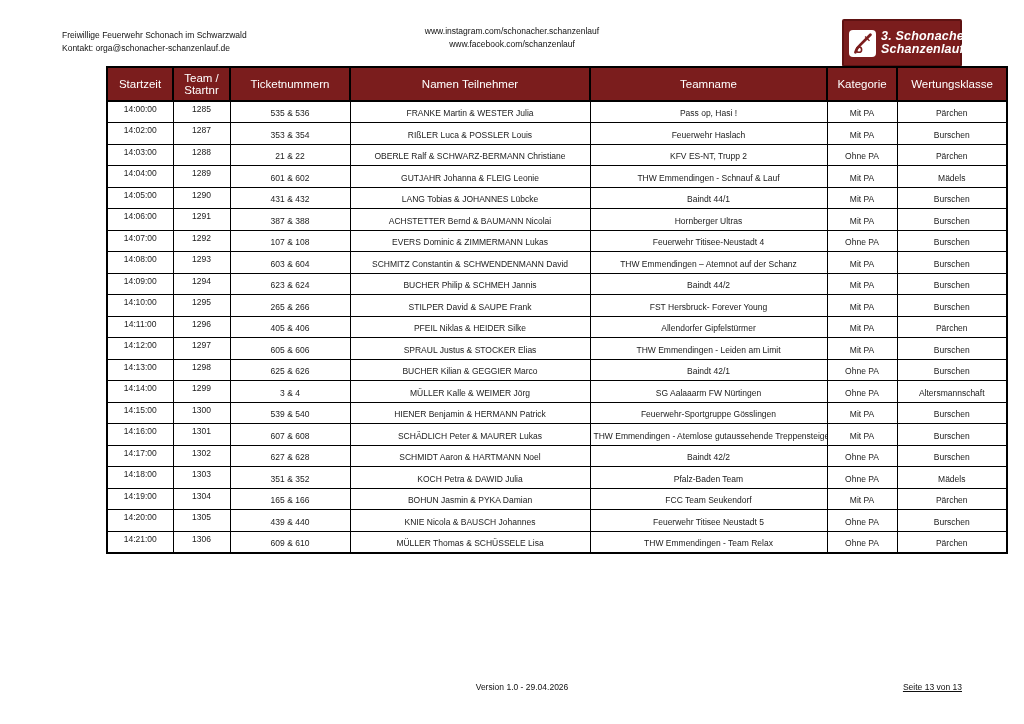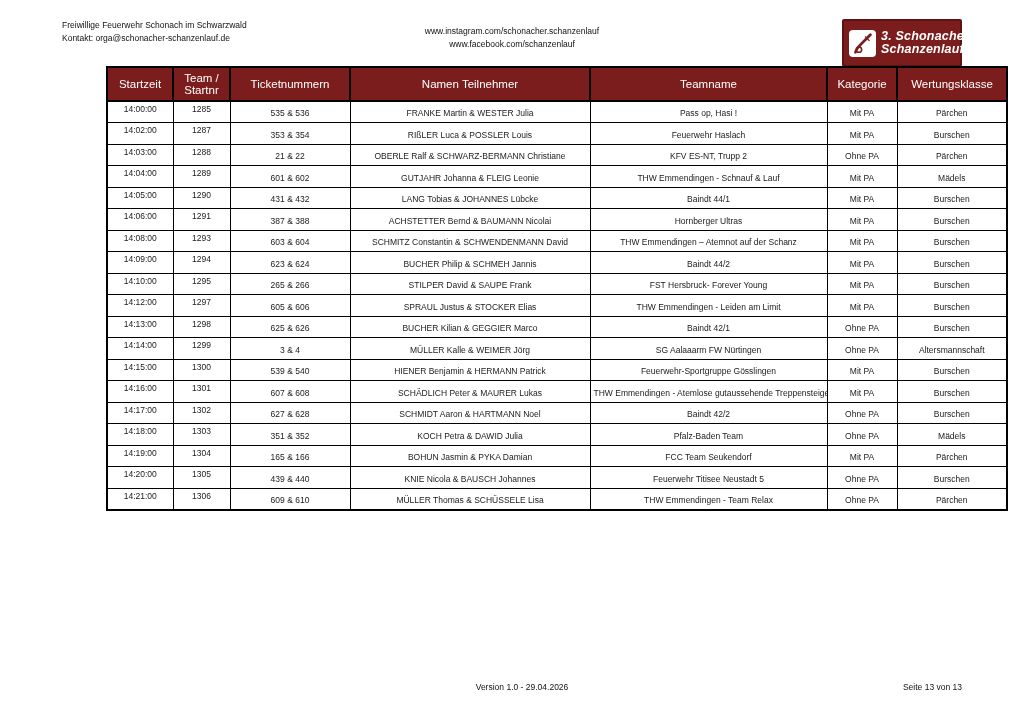--- a/index.html
+++ b/index.html
@@ -3,21 +3,21 @@
 <meta charset="utf-8">
 <style>
   :root { --maroon: #7b1d1d; --ink: #1a1a1a; }
   * { margin: 0; padding: 0; box-sizing: border-box; }
   body { font-family: "Liberation Sans", sans-serif; background: #888; }
   .page {
     position: relative; width: 1024px; height: 724px;
     background: #ffffff; margin: 0 auto; overflow: hidden;
   }
   
-  .org-info { position: absolute; left: 62px; top: 19px; font-size: 8.5px; line-height: 1.55; color: #111; }
+  .org-info { position: absolute; left: 62px; top: 29px; font-size: 8.5px; line-height: 1.55; color: #111; }
   .links { position: absolute; top: 25px; left: 50%; transform: translateX(-50%); text-align: center; font-size: 8.5px; line-height: 1.55; color: #111; }
   .logo {
     position: absolute; right: 62px; top: 19px; width: 120px; height: 48px;
     background: var(--maroon); border: 2px solid #5e1212; border-radius: 2px;
     display: flex; align-items: center; padding: 3px 5px; gap: 5px;
   }
   .logo-icon { width: 27px; height: 27px; background: #fff; border-radius: 4px; flex: 0 0 auto; display: flex; align-items: center; justify-content: center; }
   .logo-text { color: #fff; font-style: italic; font-weight: bold; font-size: 12.5px; line-height: 1.08; white-space: nowrap; letter-spacing: 0.2px; }
   
   .table-wrap { position: absolute; left: 62px; top: 66px; }
@@ -30,21 +30,21 @@
   td {
     border: 1px solid #000; height: 21.5px; font-size: 8.5px; color: var(--ink);
     text-align: center; overflow: hidden; white-space: nowrap; padding: 0 3px;
   }
   table { border: 2px solid #000; }
   td.c-start, td.c-nr { vertical-align: top; padding-top: 2px; }
   td.c-ticket, td.c-namen, td.c-team, td.c-kat, td.c-wert { vertical-align: bottom; padding-bottom: 4px; }
   
   .footer { position: absolute; left: 0; top: 682px; width: 100%; font-size: 8.5px; color: #111; }
   .footer .version { position: absolute; left: 50%; transform: translateX(-50%); margin-left: 10px; }
-  .footer .page-num { position: absolute; right: 62px; }
+  .footer .page-num { position: absolute; right: 62px; text-decoration: underline; }
 </style>
 </head>
 <body>
 
 <div class="page">
 
   <div class="org-info">
     <div>Freiwillige Feuerwehr Schonach im Schwarzwald</div>
     <div>Kontakt: orga@schonacher-schanzenlauf.de</div>
   </div>
@@ -140,20 +140,29 @@
           <tr>
     <td class="c-start">14:06:00</td>
     <td class="c-nr">1291</td>
     <td class="c-ticket">387 &amp; 388</td>
     <td class="c-namen">ACHSTETTER Bernd &amp; BAUMANN Nicolai</td>
     <td class="c-team">Hornberger Ultras</td>
     <td class="c-kat">Mit PA</td>
     <td class="c-wert">Burschen</td>
   </tr>
           <tr>
+    <td class="c-start">14:07:00</td>
+    <td class="c-nr">1292</td>
+    <td class="c-ticket">107 &amp; 108</td>
+    <td class="c-namen">EVERS Dominic &amp; ZIMMERMANN Lukas</td>
+    <td class="c-team">Feuerwehr Titisee-Neustadt 4</td>
+    <td class="c-kat">Ohne PA</td>
+    <td class="c-wert">Burschen</td>
+  </tr>
+          <tr>
     <td class="c-start">14:08:00</td>
     <td class="c-nr">1293</td>
     <td class="c-ticket">603 &amp; 604</td>
     <td class="c-namen">SCHMITZ Constantin &amp; SCHWENDENMANN David</td>
     <td class="c-team">THW Emmendingen – Atemnot auf der Schanz</td>
     <td class="c-kat">Mit PA</td>
     <td class="c-wert">Burschen</td>
   </tr>
           <tr>
     <td class="c-start">14:09:00</td>
@@ -167,20 +176,29 @@
           <tr>
     <td class="c-start">14:10:00</td>
     <td class="c-nr">1295</td>
     <td class="c-ticket">265 &amp; 266</td>
     <td class="c-namen">STILPER David &amp; SAUPE Frank</td>
     <td class="c-team">FST Hersbruck- Forever Young</td>
     <td class="c-kat">Mit PA</td>
     <td class="c-wert">Burschen</td>
   </tr>
           <tr>
+    <td class="c-start">14:11:00</td>
+    <td class="c-nr">1296</td>
+    <td class="c-ticket">405 &amp; 406</td>
+    <td class="c-namen">PFEIL Niklas &amp; HEIDER Silke</td>
+    <td class="c-team">Allendorfer Gipfelstürmer</td>
+    <td class="c-kat">Mit PA</td>
+    <td class="c-wert">Pärchen</td>
+  </tr>
+          <tr>
     <td class="c-start">14:12:00</td>
     <td class="c-nr">1297</td>
     <td class="c-ticket">605 &amp; 606</td>
     <td class="c-namen">SPRAUL Justus &amp; STOCKER Elias</td>
     <td class="c-team">THW Emmendingen - Leiden am Limit</td>
     <td class="c-kat">Mit PA</td>
     <td class="c-wert">Burschen</td>
   </tr>
           <tr>
     <td class="c-start">14:13:00</td>

